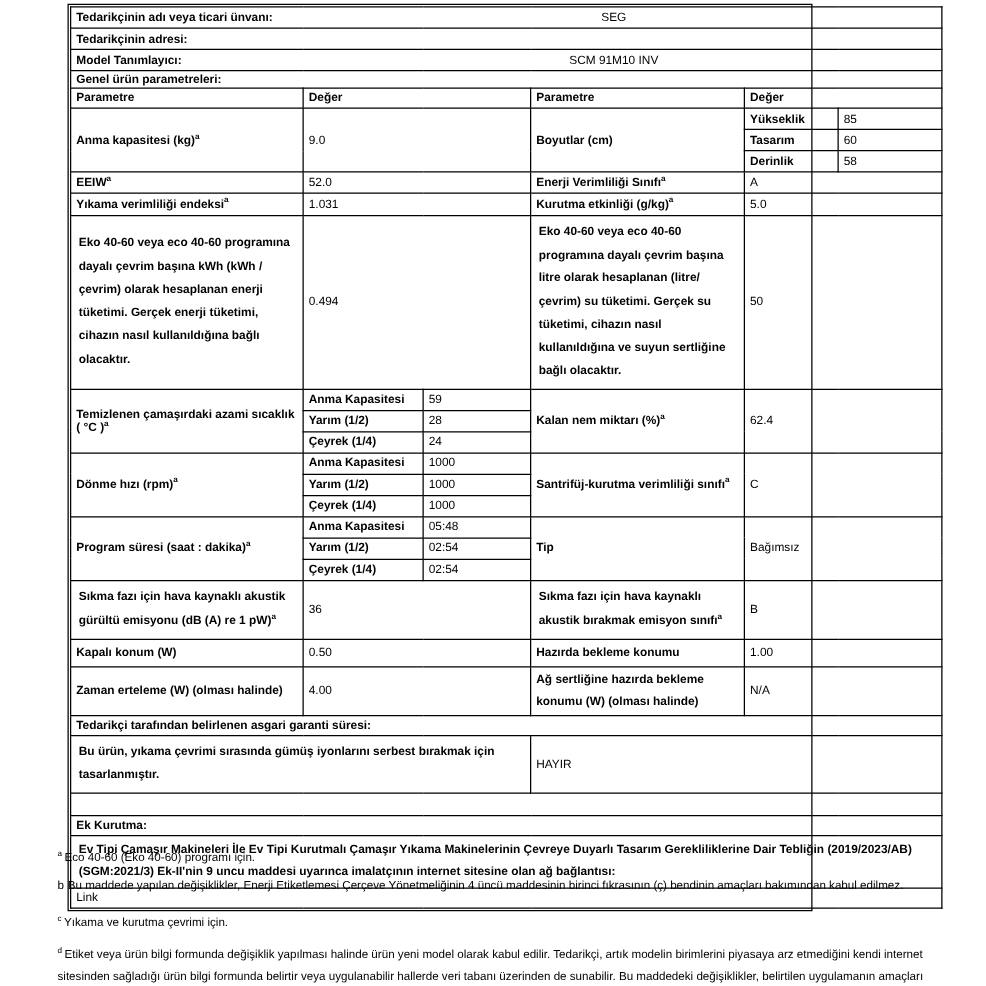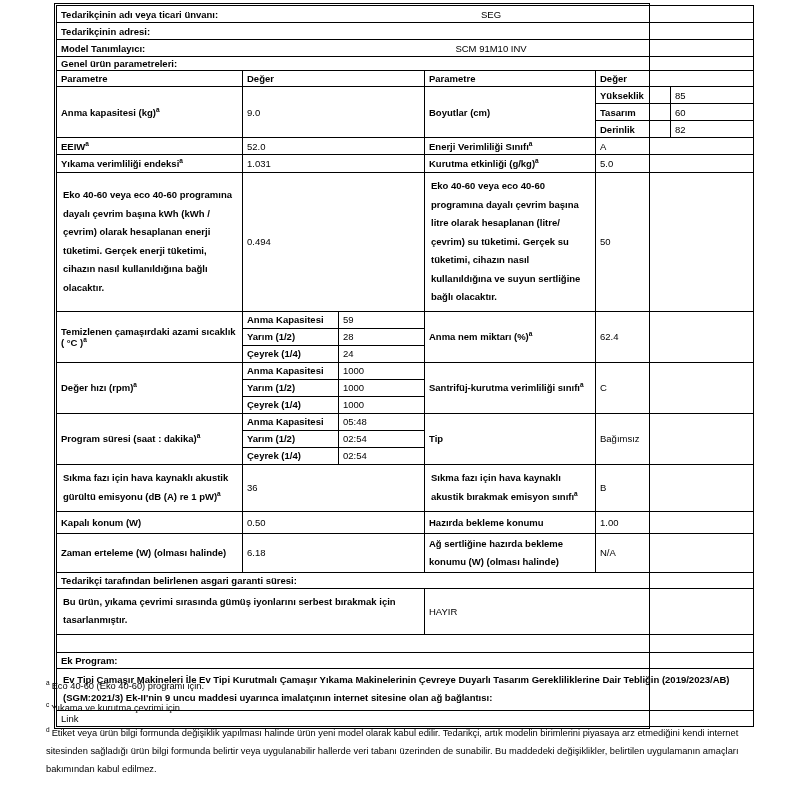--- a/index.html
+++ b/index.html
@@ -90,21 +90,21 @@
       <td rowspan="3" class="lbl">Boyutlar (cm)</td>
       <td class="lbl">Yükseklik</td>
       <td class="val">85</td>
     </tr>
     <tr class="h17">
       <td class="lbl">Tasarım</td>
       <td class="val">60</td>
     </tr>
     <tr class="h17">
       <td class="lbl">Derinlik</td>
-      <td class="val">82</td>
+      <td class="val">58</td>
     </tr>
 
     <tr class="h17">
       <td class="lbl">
         <span>EEIW</span><sup>a</sup>
       </td>
       <td colspan="2" class="val">52.0</td>
       <td class="lbl">
         <span>Enerji Verimliliği Sınıfı</span><sup>a</sup>
       </td>
@@ -129,36 +129,36 @@
       <td colspan="2" class="val">50</td>
     </tr>
 
     <tr class="h17">
       <td rowspan="3" class="lbl">
         <span>Temizlenen çamaşırdaki azami sıcaklık ( °C )</span><sup>a</sup>
       </td>
       <td class="lbl">Anma Kapasitesi</td>
       <td class="val">59</td>
       <td rowspan="3" class="lbl">
-        <span>Anma nem miktarı (%)</span><sup>a</sup>
+        <span>Kalan nem miktarı (%)</span><sup>a</sup>
       </td>
       <td rowspan="3" colspan="2" class="val">62.4</td>
     </tr>
     <tr class="h17">
       <td class="lbl">Yarım (1/2)</td>
       <td class="val">28</td>
     </tr>
     <tr class="h17">
       <td class="lbl">Çeyrek (1/4)</td>
       <td class="val">24</td>
     </tr>
 
     <tr class="h17">
       <td rowspan="3" class="lbl">
-        <span>Değer hızı (rpm)</span><sup>a</sup>
+        <span>Dönme hızı (rpm)</span><sup>a</sup>
       </td>
       <td class="lbl">Anma Kapasitesi</td>
       <td class="val">1000</td>
       <td rowspan="3" class="lbl">
         <span>Santrifüj-kurutma verimliliği sınıfı</span><sup>a</sup>
       </td>
       <td rowspan="3" colspan="2" class="val">C</td>
     </tr>
     <tr class="h17">
       <td class="lbl">Yarım (1/2)</td>
@@ -200,56 +200,59 @@
 
     <tr class="h22">
       <td class="lbl">Kapalı konum (W)</td>
       <td colspan="2" class="val">0.50</td>
       <td class="lbl">Hazırda bekleme konumu</td>
       <td colspan="2" class="val">1.00</td>
     </tr>
 
     <tr class="h32">
       <td class="lbl">Zaman erteleme (W) (olması halinde)</td>
-      <td colspan="2" class="val">6.18</td>
+      <td colspan="2" class="val">4.00</td>
       <td class="lbl" style="line-height:1.9">Ağ sertliğine hazırda bekleme konumu (W) (olması halinde)</td>
       <td colspan="2" class="val">N/A</td>
     </tr>
 
     <tr class="h16">
       <td colspan="6" class="lbl">Tedarikçi tarafından belirlenen asgari garanti süresi:</td>
     </tr>
 
     <tr class="h37">
       <td colspan="3" class="longtext">Bu ürün, yıkama çevrimi sırasında gümüş iyonlarını serbest bırakmak için tasarlanmıştır.</td>
       <td colspan="3" class="val">HAYIR</td>
     </tr>
 
     <tr class="h18">
       <td colspan="6"></td>
     </tr>
 
     <tr class="h16">
-      <td colspan="6" class="lbl">Ek Program:</td>
+      <td colspan="6" class="lbl">Ek Kurutma:</td>
     </tr>
 
     <tr class="h38">
       <td colspan="6" class="longtext" style="padding:2px 6px">Ev Tipi Çamaşır Makineleri İle Ev Tipi Kurutmalı Çamaşır Yıkama Makinelerinin Çevreye Duyarlı Tasarım Gerekliliklerine Dair Tebliğin (2019/2023/AB)(SGM:2021/3) Ek-II'nin 9 uncu maddesi uyarınca imalatçının internet sitesine olan ağ bağlantısı:</td>
     </tr>
 
     <tr class="h16">
       <td colspan="6">Link</td>
     </tr>
   </tbody>
     </table>
 </div>
 
 <div class="footnotes">
   <div class="footnote">
     <sup class="fm">a</sup><span>Eco 40-60 (Eko 40-60) programı için.</span>
   </div>
+  <div class="footnote gap-big">
+    <span class="fm-inline">b</span><span>Bu maddede yapılan değişiklikler, Enerji Etiketlemesi Çerçeve Yönetmeliğinin 4 üncü maddesinin birinci fıkrasının (ç) bendinin amaçları bakımından kabul edilmez.</span>
+  </div>
   <div class="footnote">
     <sup class="fm">c</sup><span>Yıkama ve kurutma çevrimi için.</span>
   </div>
   <div class="footnote multiline">
     <sup class="fm">d</sup><span>Etiket veya ürün bilgi formunda değişiklik yapılması halinde ürün yeni model olarak kabul edilir. Tedarikçi, artık modelin birimlerini piyasaya arz etmediğini kendi internet sitesinden sağladığı ürün bilgi formunda belirtir veya uygulanabilir hallerde veri tabanı üzerinden de sunabilir. Bu maddedeki değişiklikler, belirtilen uygulamanın amaçları bakımından kabul edilmez.</span>
   </div>
 </div>
 
 </body></html>

